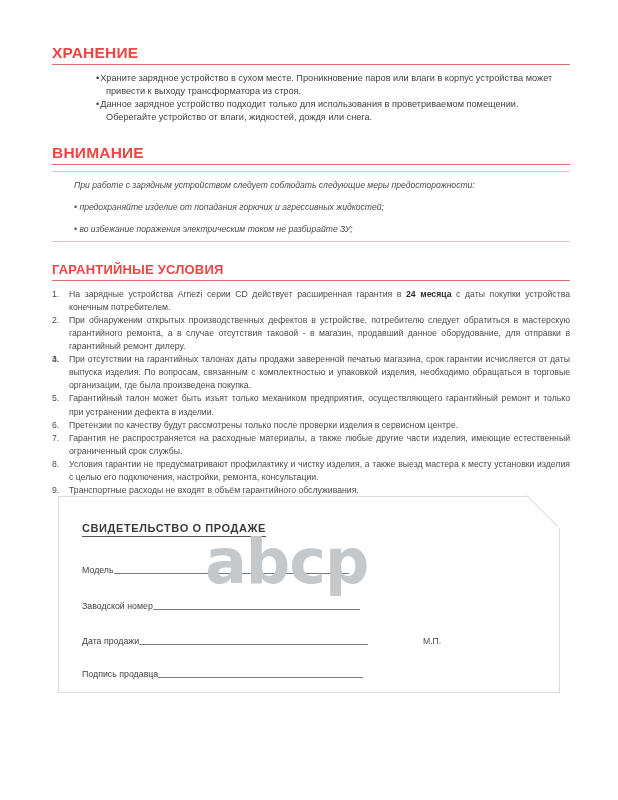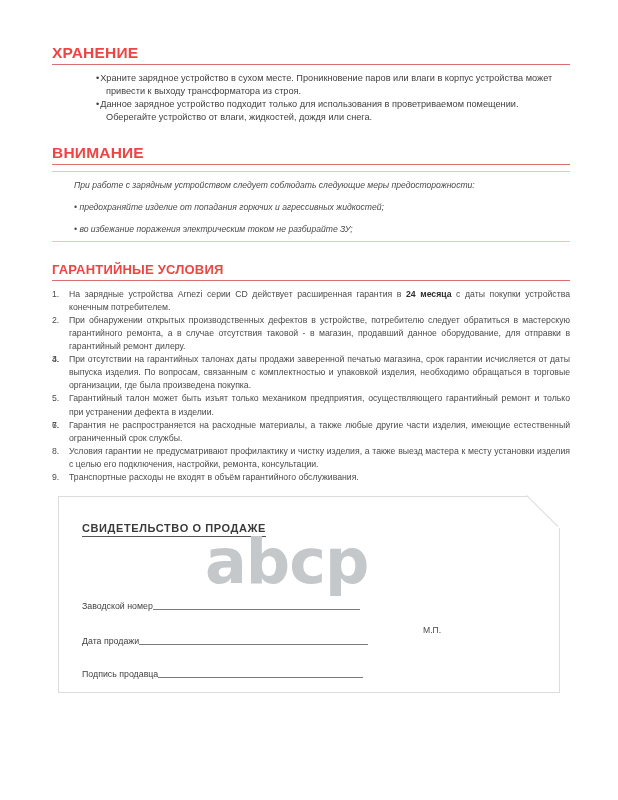--- a/index.html
+++ b/index.html
@@ -188,21 +188,21 @@
     top: 1px;
   }
   .f1 { top: 68px; }
   .f2 { top: 104px; }
   .f3 { top: 139px; }
   .f4 { top: 172px; }
 
   .mp {
     position: absolute;
     left: 365px;
-    top: 129px;
+    top: 140px;
     font-size: 8.6px;
     color: #4a4a4a;
   }
 
   
   .watermark {
     position: absolute;
     left: 205px;
     top: 531px;
     font-size: 62px;
@@ -256,21 +256,21 @@
         <li>
           <span class="num">3.</span>
         </li>
         <li>
           <span class="num">4.</span><span>При отсутствии на гарантийных талонах даты продажи заверенной печатью магазина, срок гарантии исчисляется от даты выпуска изделия. По вопросам, связанным с комплектностью и упаковкой изделия, необходимо обращаться в торговые организации, где была произведена покупка.</span>
         </li>
         <li>
           <span class="num">5.</span><span>Гарантийный талон может быть изъят только механиком предприятия, осуществляющего гарантийный ремонт и только при устранении дефекта в изделии.</span>
         </li>
         <li>
-          <span class="num">6.</span>
+          <span class="num">6.</span><span>Претензии по качеству будут рассмотрены только после проверки изделия в сервисном центре.</span>
         </li>
         <li>
           <span class="num">7.</span><span>Гарантия не распространяется на расходные материалы, а также любые другие части изделия, имеющие естественный ограниченный срок службы.</span>
         </li>
         <li>
           <span class="num">8.</span><span>Условия гарантии не предусматривают профилактику и чистку изделия, а также выезд мастера к месту установки изделия с целью его подключения, настройки, ремонта, консультации.</span>
         </li>
         <li>
           <span class="num">9.</span><span>Транспортные расходы не входят в объём гарантийного обслуживания.</span>
         </li>
@@ -279,20 +279,23 @@
 
   </div>
 
   <div class="cert-wrap">
     <div class="cert-box"></div>
     <div class="cert-fold"></div>
 
     <div class="cert-inner">
       <div class="cert-title">СВИДЕТЕЛЬСТВО О ПРОДАЖЕ</div>
 
+      <div class="field f1">
+        <span class="lbl">Модель</span><span class="line" style="width:235px;"></span>
+      </div>
 
       <div class="field f2">
         <span class="lbl">Заводской номер</span><span class="line" style="width:207px;"></span>
       </div>
 
       <div class="field f3">
         <span class="lbl">Дата продажи</span><span class="line" style="width:229px;"></span>
       </div>
 
       <div class="field f4">

